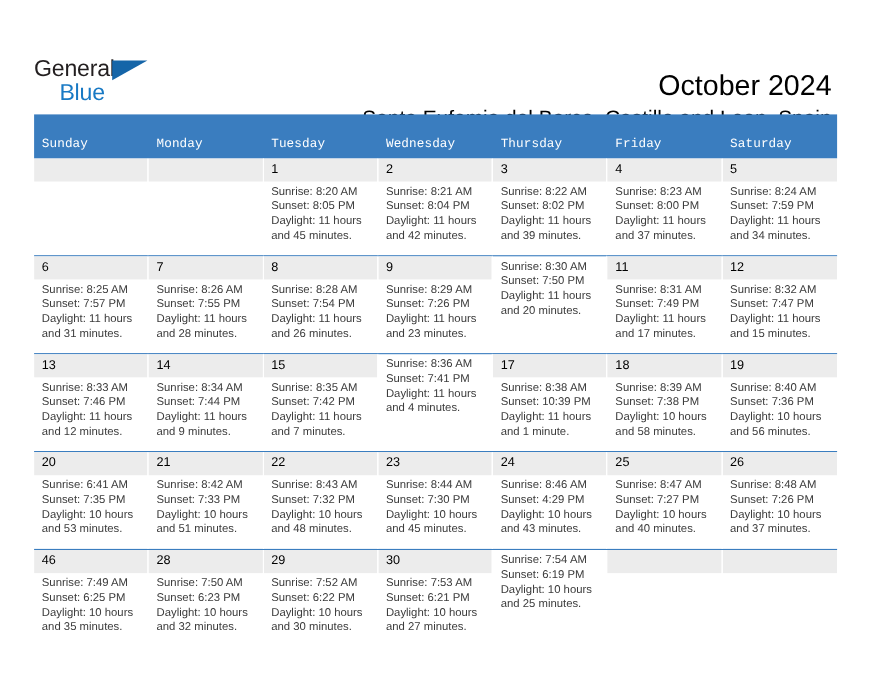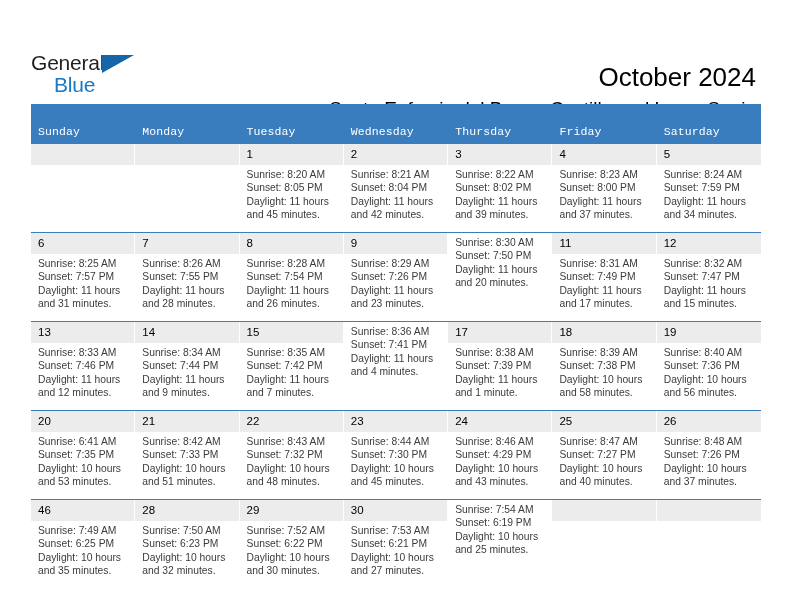--- a/index.html
+++ b/index.html
@@ -337,21 +337,21 @@
               <div>Sunrise: 8:36 AM</div>
               <div>Sunset: 7:41 PM</div>
               <div>Daylight: 11 hours</div>
               <div>and 4 minutes.</div>
             </div>
           </div>
           <div class="day-cell">
             <div class="daynum">17</div>
             <div class="day-info">
               <div>Sunrise: 8:38 AM</div>
-              <div>Sunset: 7:39 PM</div>
+              <div>Sunset: 10:39 PM</div>
               <div>Daylight: 11 hours</div>
               <div>and 1 minute.</div>
             </div>
           </div>
           <div class="day-cell">
             <div class="daynum">18</div>
             <div class="day-info">
               <div>Sunrise: 8:39 AM</div>
               <div>Sunset: 7:38 PM</div>
               <div>Daylight: 10 hours</div>

